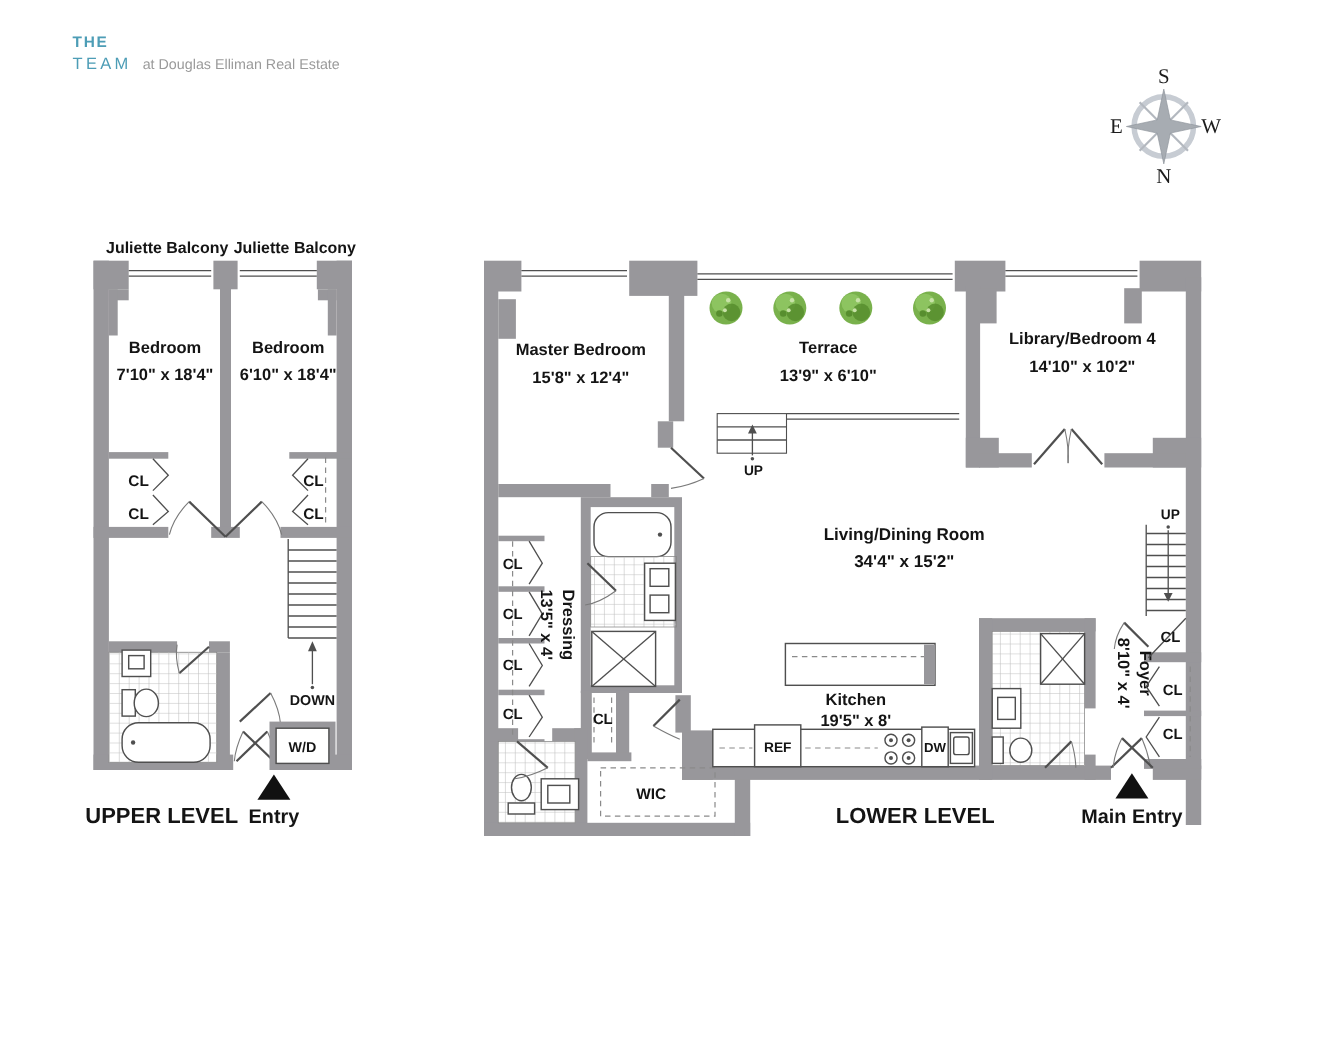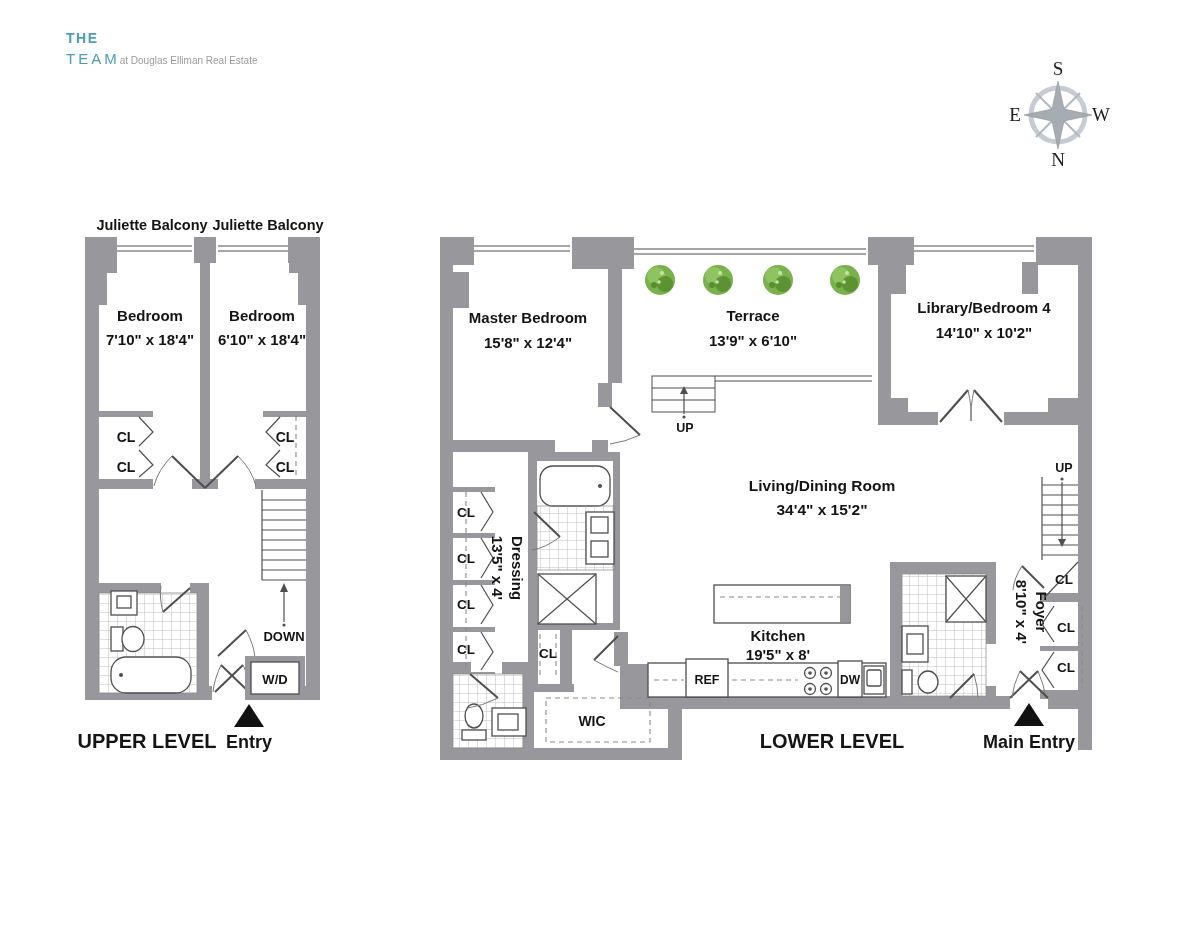--- a/index.html
+++ b/index.html
@@ -4,23 +4,23 @@
 <style>
   html,body{margin:0;padding:0;background:#ffffff;}
   .page{position:relative;width:1200px;height:952px;background:#fff;overflow:hidden;
         font-family:"Liberation Sans",sans-serif;}
   .abs{position:absolute;}
   
   .logo{left:66px;top:30px;}
   .logo-the{color:#4d9db6;font-size:14px;letter-spacing:1.5px;font-weight:bold;}
   .logo-name{font-family:"Liberation Serif",serif;font-size:43px;color:#7e7e7e;
              line-height:1.05;word-spacing:-10px;letter-spacing:0px;margin-top:1px;}
-  .logo-row{display:flex;align-items:baseline;margin-top:4px;}
+  .logo-row{display:flex;align-items:baseline;gap:10px;margin-top:4px;}
   .logo-team{color:#4d9db6;font-size:15px;letter-spacing:3px;}
-  .logo-tag{color:#9a9a9a;font-size:10px;}
+  .logo-tag{color:#9a9a9a;font-size:13px;}
   
   .residence{left:797px;top:824px;font-family:"Liberation Serif",serif;color:#4c4c4c;}
   .res-title{font-size:31px;letter-spacing:.5px;}
   .res-sub{font-size:21px;color:#636363;margin-top:3px;letter-spacing:.3px;}
   
   svg text{font-family:"Liberation Sans",sans-serif;font-weight:bold;fill:#141414;}
   svg text.serif{font-family:"Liberation Serif",serif;font-weight:normal;fill:#1c1c1c;}
   .wall{fill:#98979b;}
   .fx{fill:#ffffff;stroke:#4f4f4f;stroke-width:1.3;}
   .ln{stroke:#4f4f4f;stroke-width:1.2;fill:none;}

